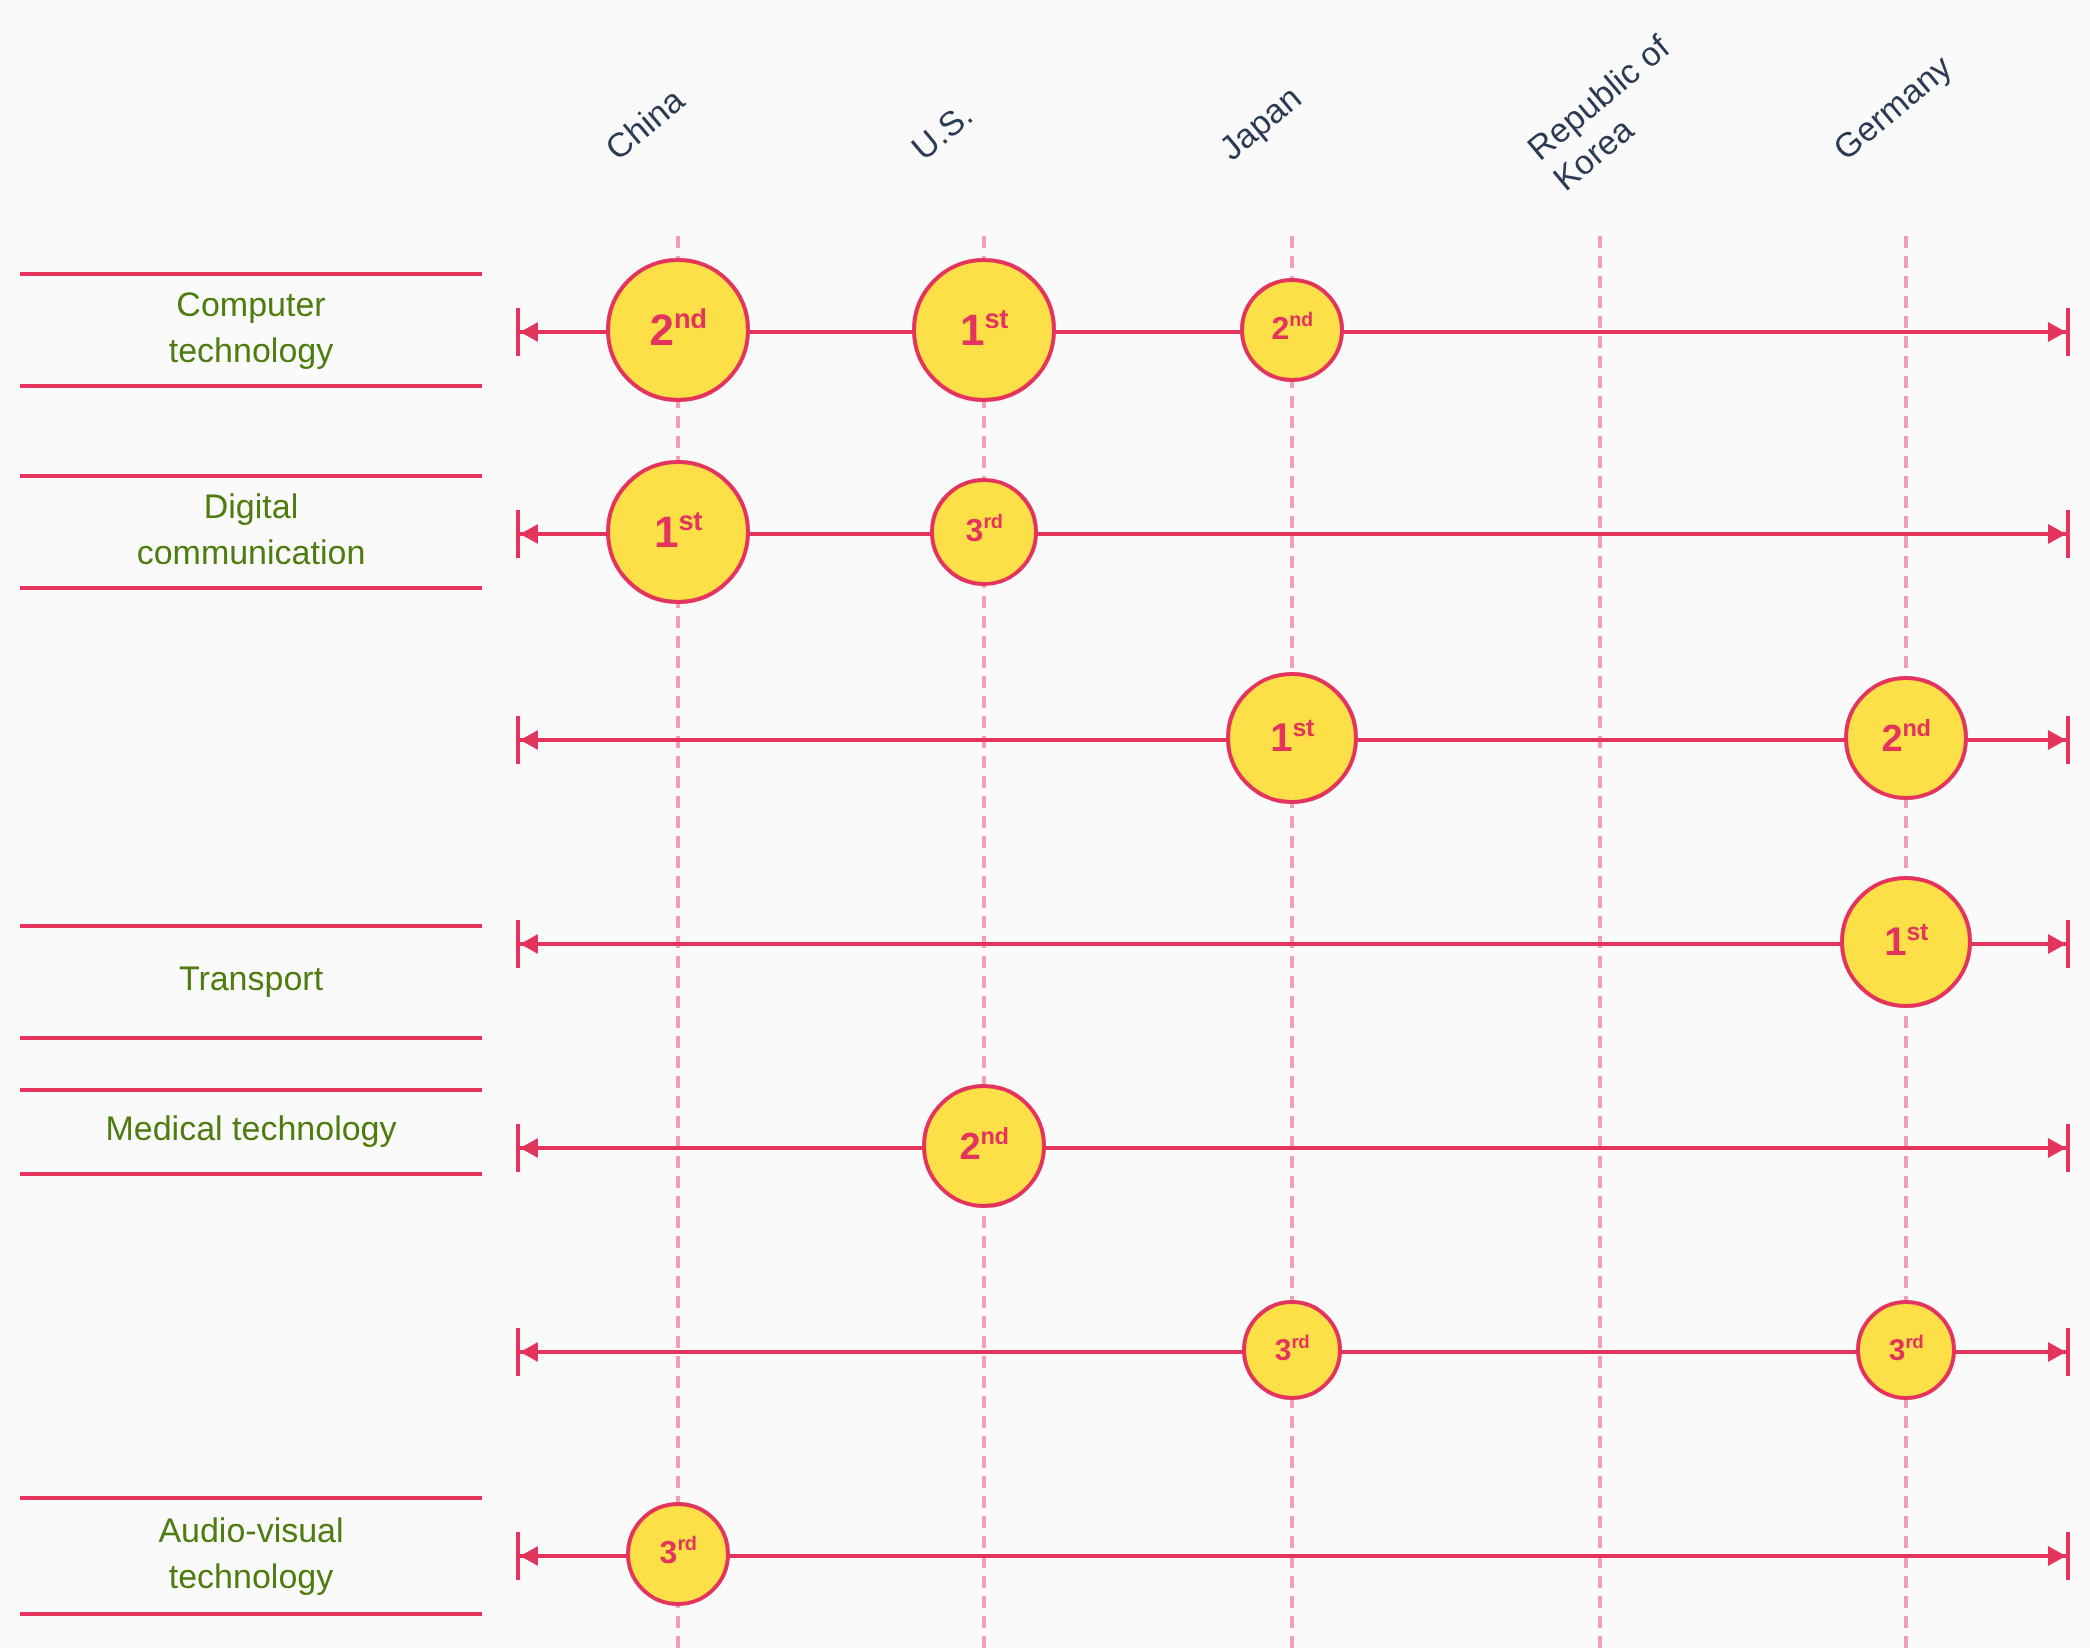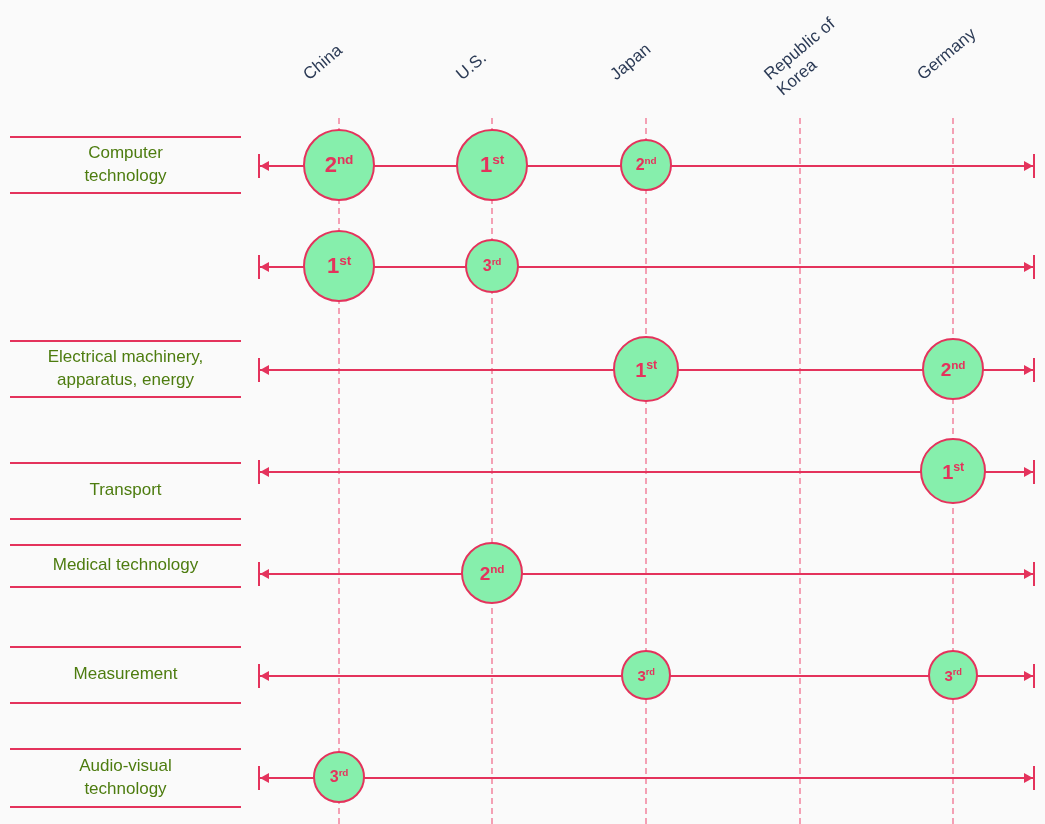--- a/index.html
+++ b/index.html
@@ -69,21 +69,21 @@
     position:absolute;
     width:0;
     border-left:2px dashed #f4a0b4;
   }
 
   
   .node{
     position:absolute;
     border:2px solid #e4335c;
     border-radius:50%;
-    background:#86efac;
+    background:#fde047;
     display:flex;
     align-items:center;
     justify-content:center;
     box-sizing:border-box;
   }
   .node .rank{
     color:#e4335c;
     font-weight:bold;
     line-height:1;
     white-space:nowrap;
@@ -113,29 +113,29 @@
     <div class="col-header" style="left: 939px; top: 60px; height: 40px;">Germany</div>
     <div class="row-label" style="top: 136px; height: 58px;">Computer
 technology</div>
     <div class="axis" style="top: 165px;">
       <div class="bar"></div>
       <div class="cap left"></div>
       <div class="cap right"></div>
       <div class="head left"></div>
       <div class="head right"></div>
     </div>
+    <div class="row-label" style="top: 237px; height: 58px;">Digital
+communication</div>
     <div class="axis" style="top: 266px;">
       <div class="bar"></div>
       <div class="cap left"></div>
       <div class="cap right"></div>
       <div class="head left"></div>
       <div class="head right"></div>
     </div>
-    <div class="row-label" style="top: 340px; height: 58px;">Electrical machinery,
-apparatus, energy</div>
     <div class="axis" style="top: 369px;">
       <div class="bar"></div>
       <div class="cap left"></div>
       <div class="cap right"></div>
       <div class="head left"></div>
       <div class="head right"></div>
     </div>
     <div class="row-label" style="top: 462px; height: 58px;">Transport</div>
     <div class="axis" style="top: 471px;">
       <div class="bar"></div>
@@ -145,21 +145,20 @@
       <div class="head right"></div>
     </div>
     <div class="row-label" style="top: 544px; height: 44px;">Medical technology</div>
     <div class="axis" style="top: 573px;">
       <div class="bar"></div>
       <div class="cap left"></div>
       <div class="cap right"></div>
       <div class="head left"></div>
       <div class="head right"></div>
     </div>
-    <div class="row-label" style="top: 646px; height: 58px;">Measurement</div>
     <div class="axis" style="top: 675px;">
       <div class="bar"></div>
       <div class="cap left"></div>
       <div class="cap right"></div>
       <div class="head left"></div>
       <div class="head right"></div>
     </div>
     <div class="row-label" style="top: 748px; height: 60px;">Audio-visual
 technology</div>
     <div class="axis" style="top: 777px;">

